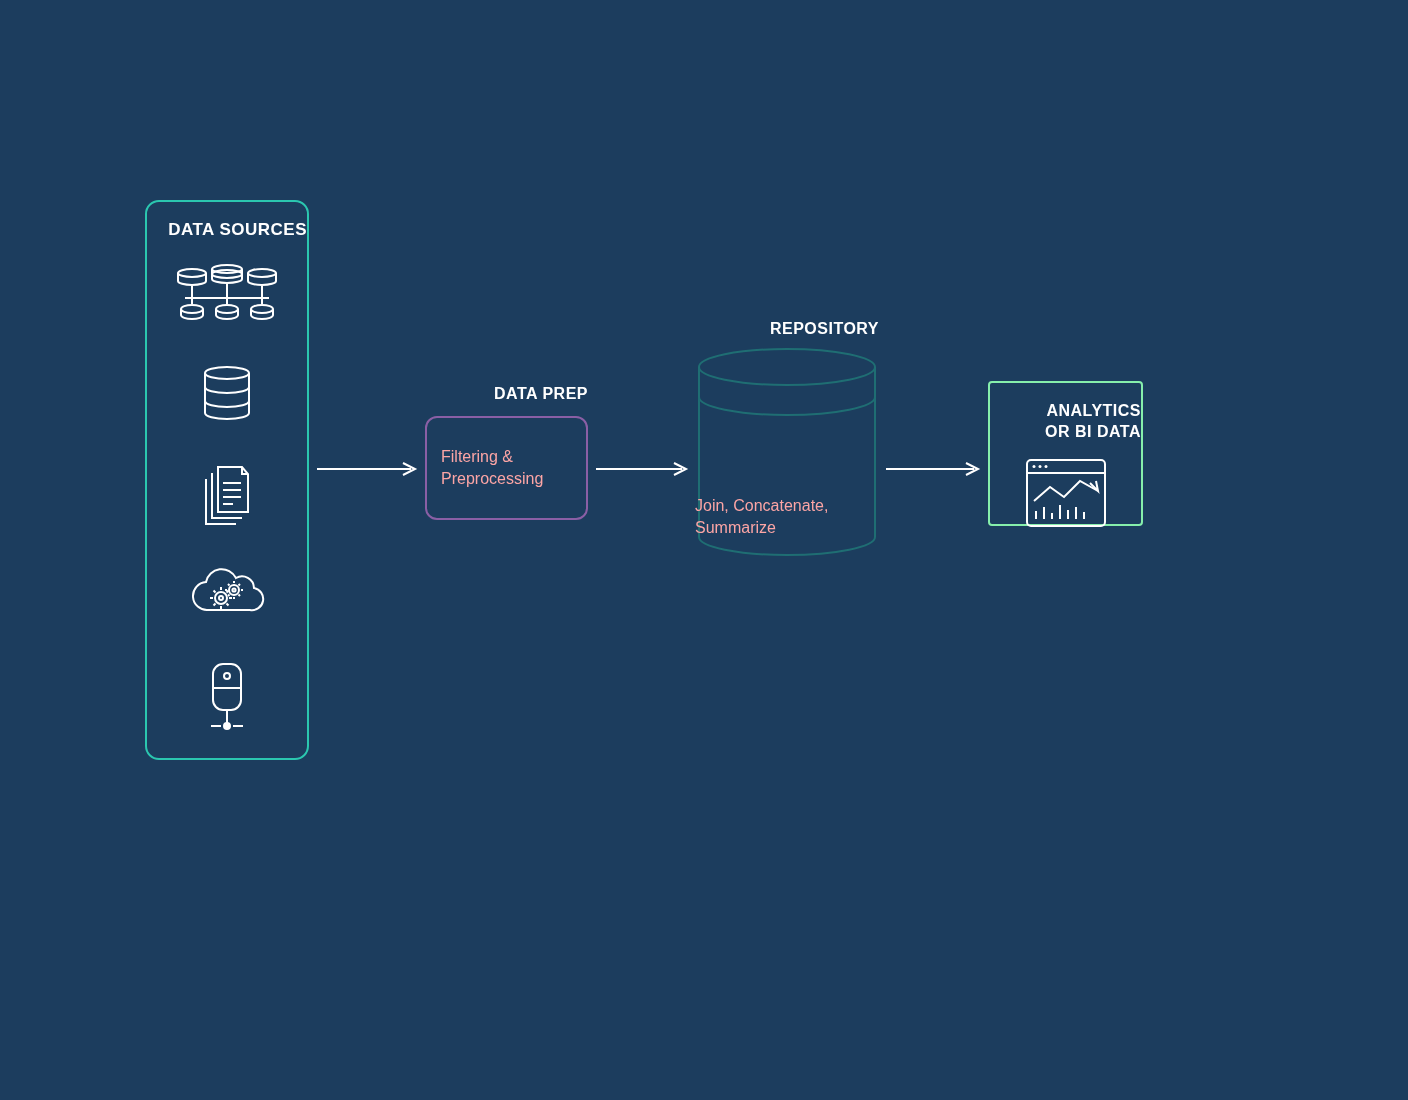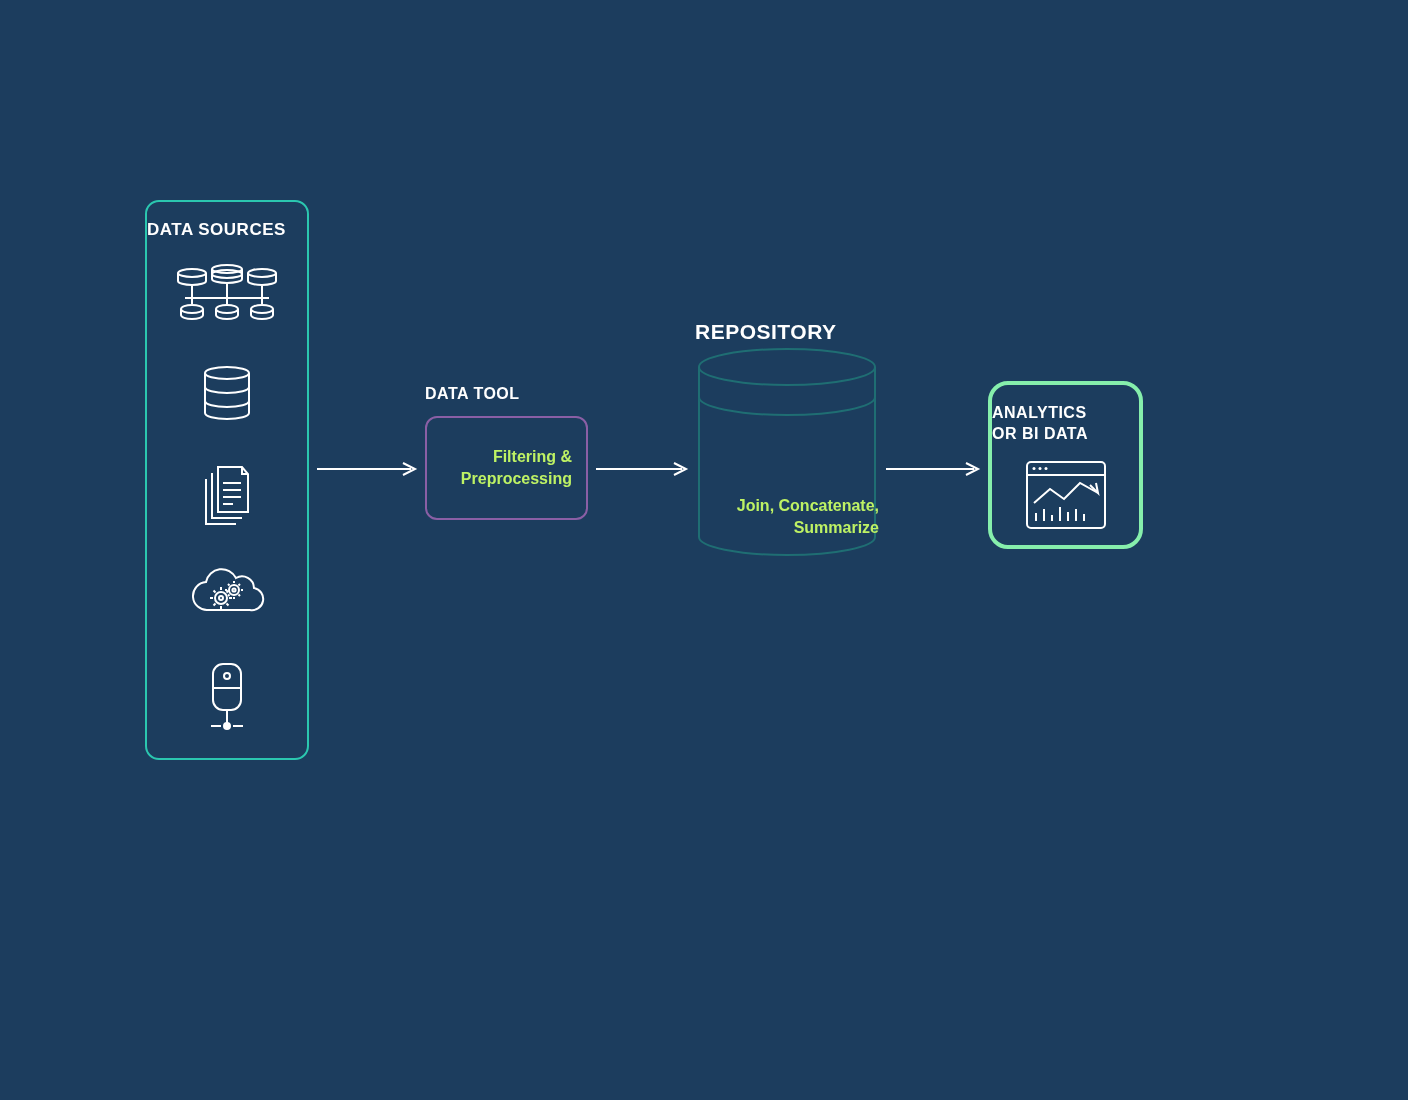--- a/index.html
+++ b/index.html
@@ -12,27 +12,27 @@
     color: #fff;
   }
   .canvas {
     position: relative;
     width: 1408px;
     height: 1100px;
   }
   .box-label {
     font-weight: 700;
     letter-spacing: 0.5px;
+    text-align: right;
+    color: #fff;
+  }
+  .body-text {
+    font-weight: 400;
     text-align: left;
-    color: #fff;
-  }
-  .body-text {
-    font-weight: 700;
-    text-align: right;
-    color: #bef264;
+    color: #fca5a5;
   }
 
   
   .data-sources {
     position: absolute;
     left: 145px;
     top: 200px;
     width: 164px;
     height: 560px;
     border: 2px solid #2bc7b0;
@@ -89,41 +89,41 @@
     left: 695px;
     top: 347px;
     width: 184px;
     height: 210px;
   }
   .repo-label {
     position: absolute;
     left: 695px;
     top: 320px;
     width: 184px;
-    font-size: 21px;
+    font-size: 16px;
   }
   .repo-text {
     position: absolute;
     left: 695px;
     top: 447px;
     width: 184px;
     font-size: 16px;
     line-height: 1.35;
     margin-top: 48px;
   }
 
   
   .analytics {
     position: absolute;
     left: 988px;
     top: 381px;
     width: 155px;
-    height: 168px;
-    border: 4px solid #86efac;
-    border-radius: 20px;
+    height: 145px;
+    border: 2px solid #86efac;
+    border-radius: 4px;
     box-sizing: border-box;
     padding-top: 18px;
     text-align: center;
   }
   .analytics .box-label {
     font-size: 16px;
     line-height: 1.3;
   }
   .analytics svg.chart {
     margin-top: 14px;
@@ -233,21 +233,21 @@
 
   <div class="arrow" style="left:315px; top:468px; width:104px;">
     <svg width="104" height="16" viewBox="0 0 104 16">
       <g fill="none" stroke="#ffffff" stroke-width="2">
         <path d="M2 8 H96"></path>
         <path d="M88 2 L100 8 L88 14"></path>
       </g>
     </svg>
   </div>
 
-  <div class="box-label data-prep-label">DATA TOOL</div>
+  <div class="box-label data-prep-label">DATA PREP</div>
   <div class="data-prep">
     <div class="body-text">Filtering &amp; Preprocessing</div>
   </div>
 
   <div class="arrow" style="left:594px; top:468px; width:96px;">
     <svg width="96" height="16" viewBox="0 0 96 16">
       <g fill="none" stroke="#ffffff" stroke-width="2">
         <path d="M2 8 H88"></path>
         <path d="M80 2 L92 8 L80 14"></path>
       </g>

